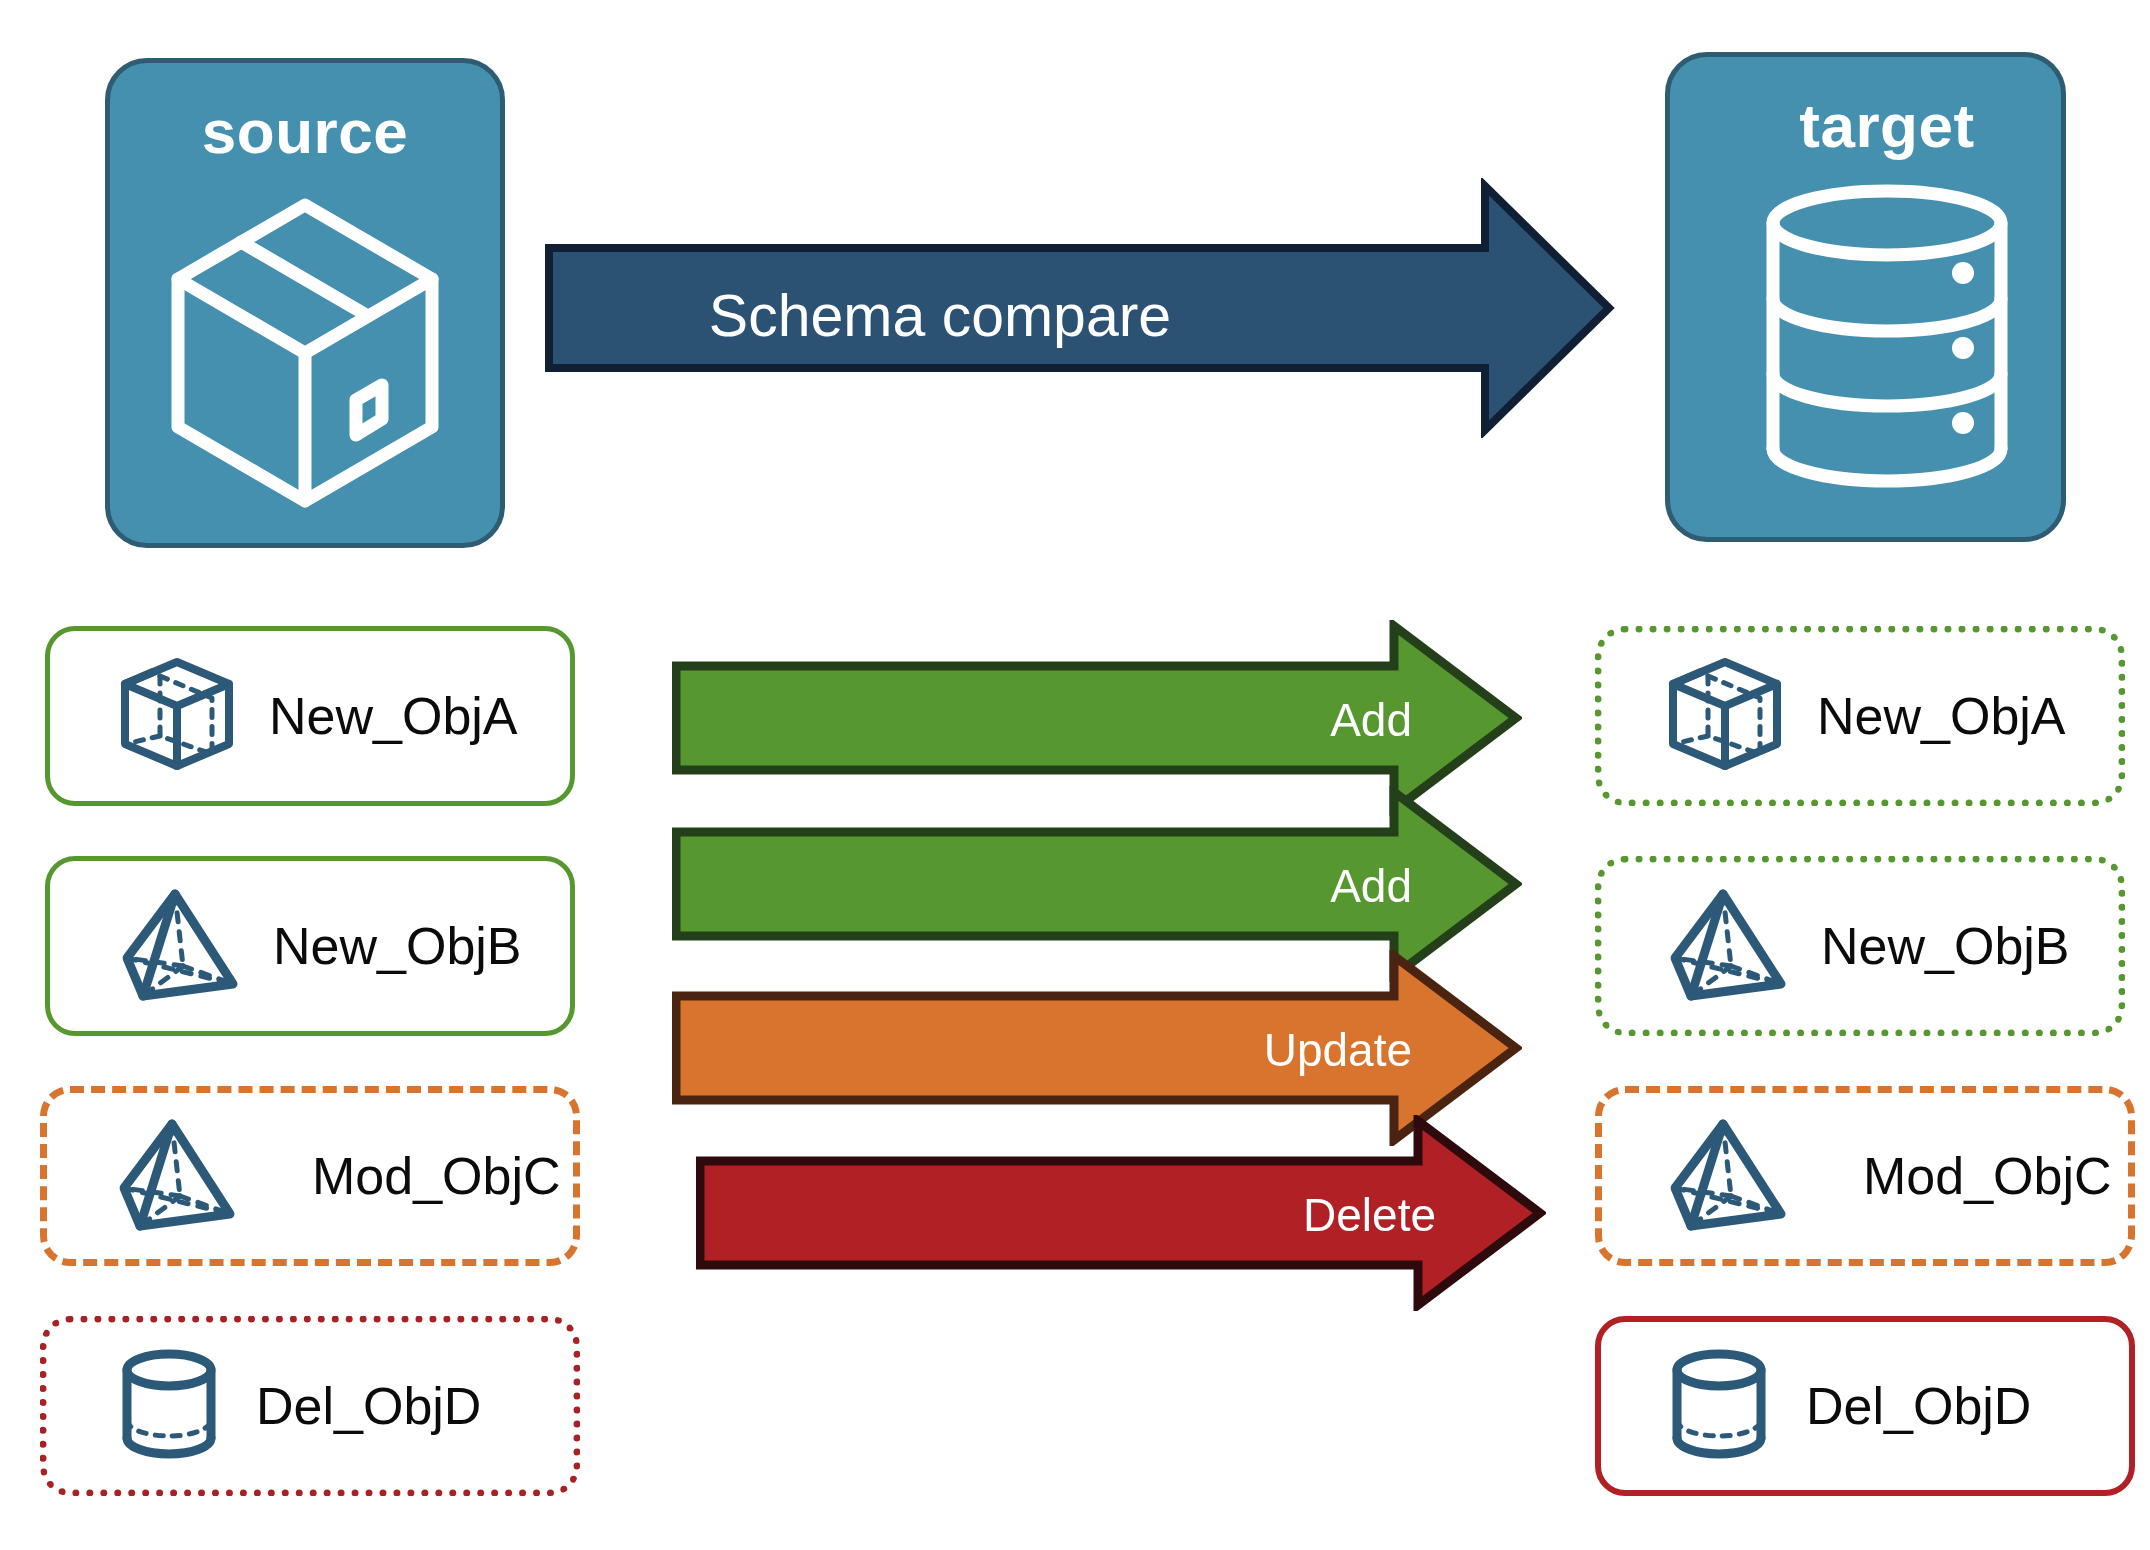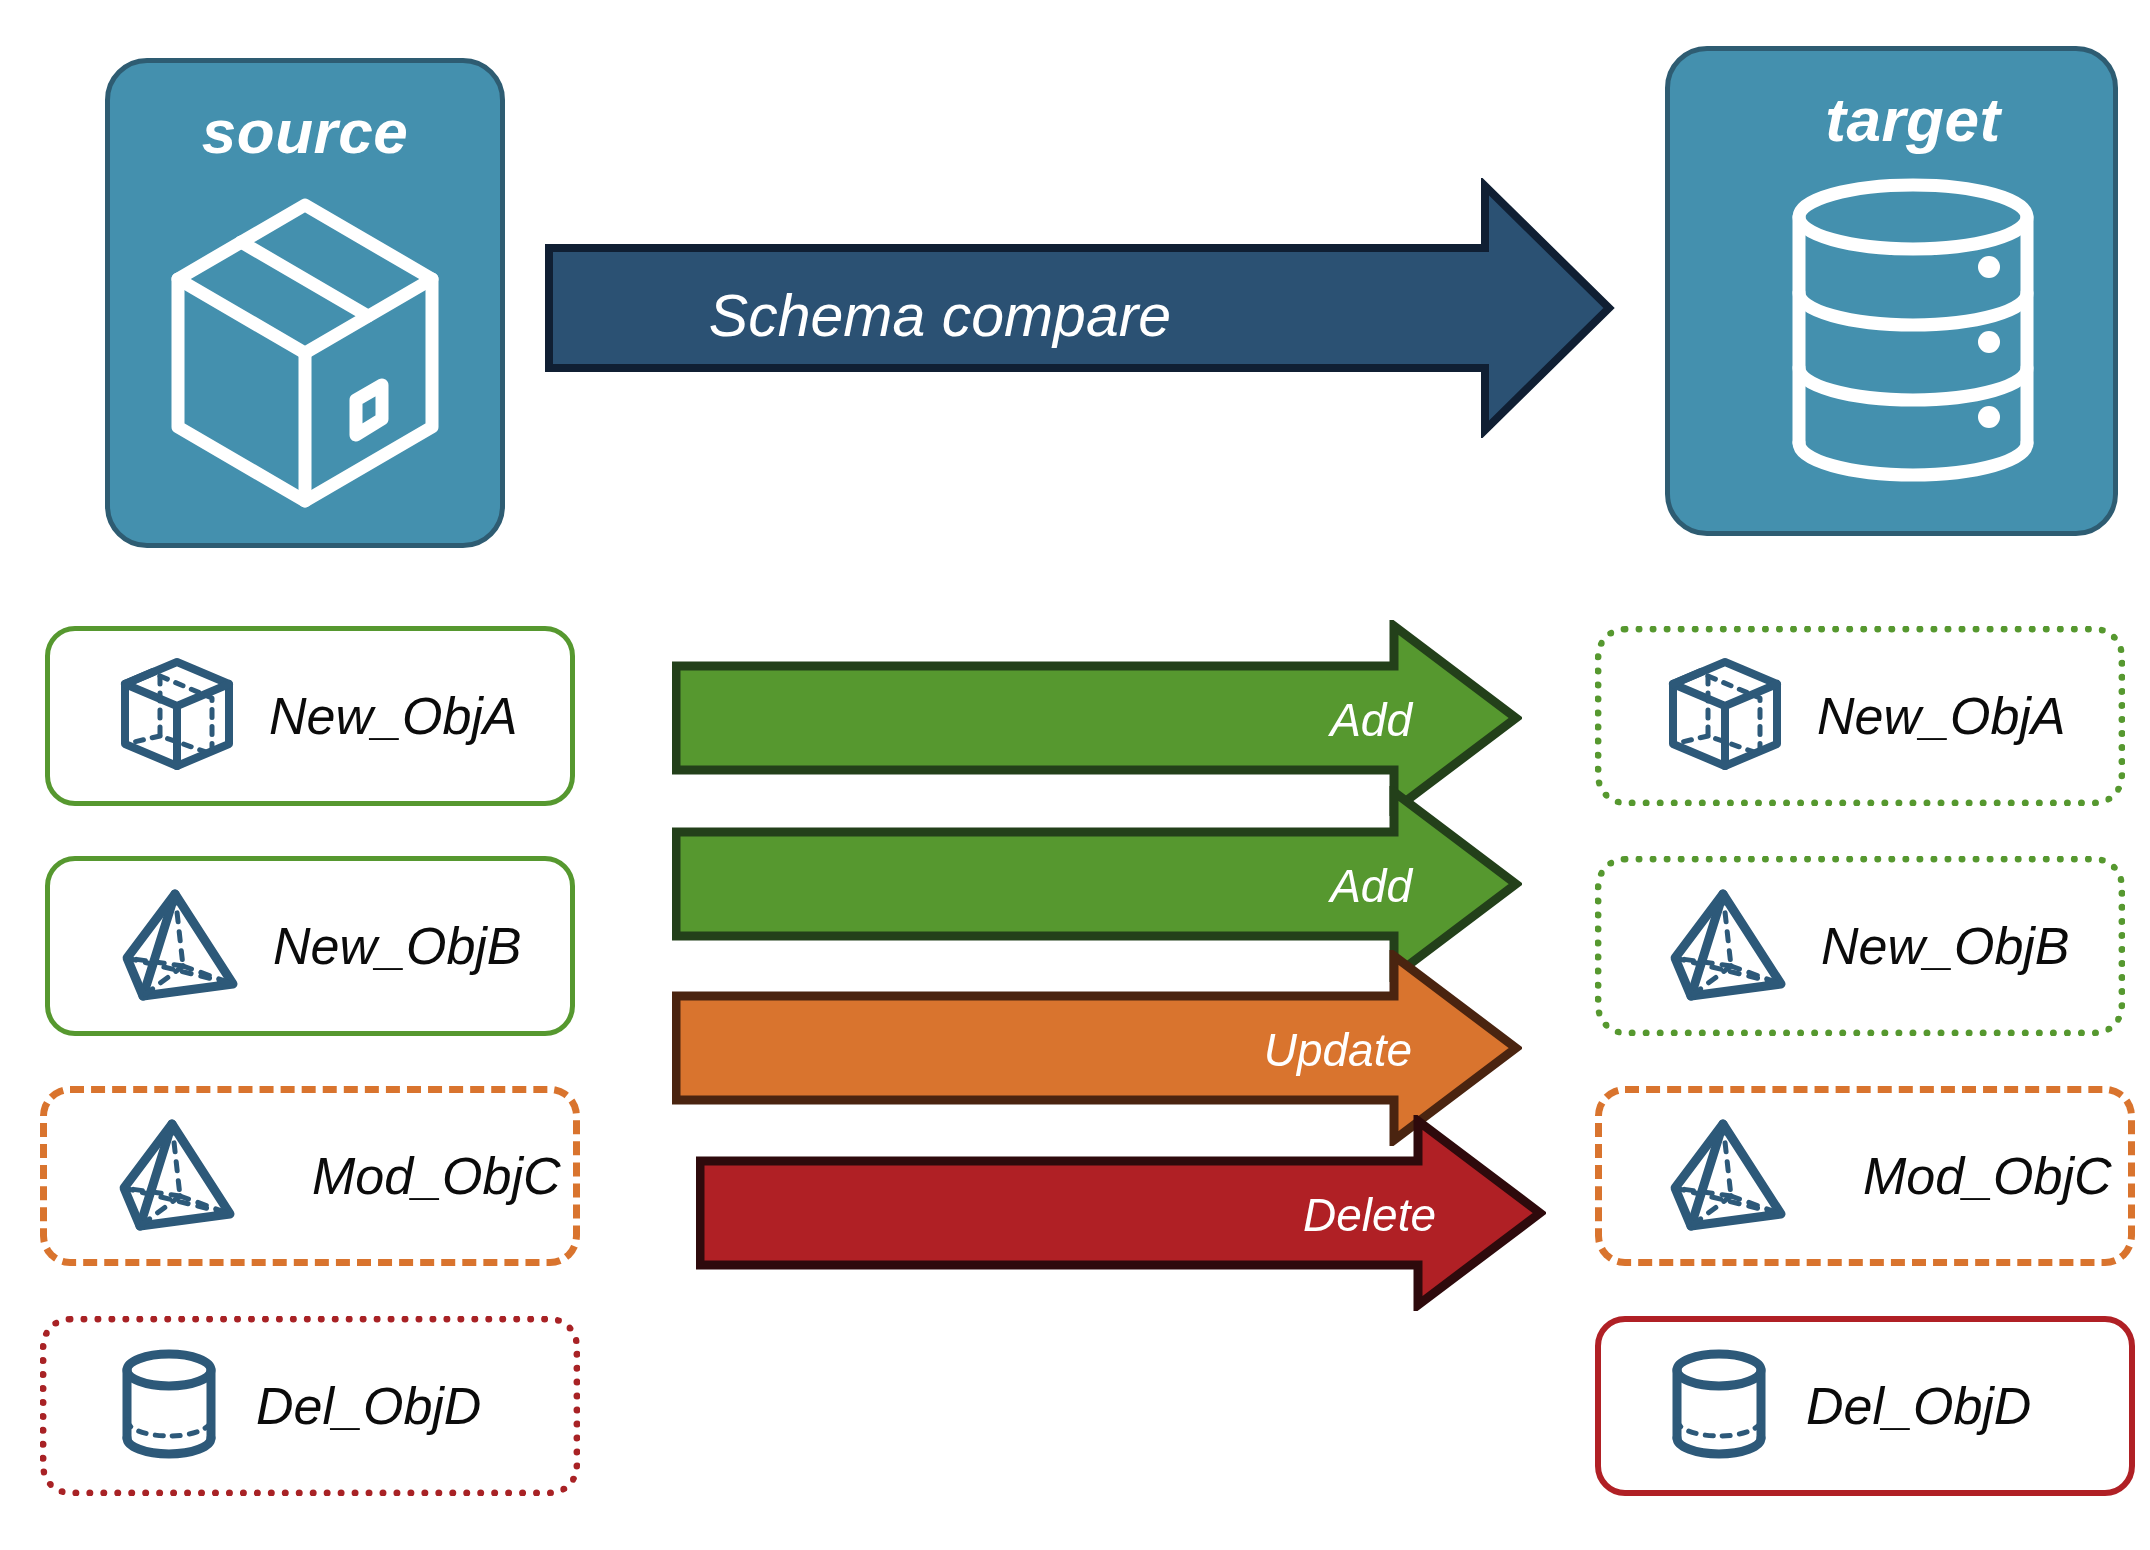--- a/index.html
+++ b/index.html
@@ -3,21 +3,21 @@
 <meta charset="utf-8">
 <style>
   html,body{margin:0;padding:0;}
   body{
     width:2150px;height:1550px;
     background:#ffffff;
     font-family:"Liberation Sans", sans-serif;
     overflow:hidden;
     position:relative;
   }
-  #stage{position:absolute;left:0;top:0;width:2150px;height:1550px;font-style:italic;}
+  #stage{position:absolute;left:0;top:0;width:2150px;height:1550px;}
 
   
   .endpoint{
     position:absolute;
     background:#4490AE;
     border:5px solid #2E5C72;
     border-radius:42px;
     box-sizing:border-box;
     display:flex;
     flex-direction:column;
@@ -106,21 +106,21 @@
         <path d="M18 92 L145 166 L272 92"></path>
         <path d="M145 166 L145 314"></path>
 
         <path d="M81 55 L208 129"></path>
 
         <path d="M196 213 L222 198 L222 232 L196 248 Z"></path>
       </svg>
     </div>
   </div>
 
-  <div class="endpoint" style="left:1665px;top:46px;width:453px;height:490px;padding-left:43px;">
+  <div class="endpoint" style="left:1665px;top:52px;width:401px;height:490px;padding-left:43px;">
     <div class="endpoint-title">target</div>
     <div class="endpoint-icon">
       <svg width="260" height="310" viewBox="0 0 260 310" fill="none" stroke="#ffffff" stroke-width="13" stroke-linejoin="round" stroke-linecap="round">
         <ellipse cx="130" cy="42" rx="114" ry="32"></ellipse>
         <path d="M16 42 L16 268"></path>
         <path d="M244 42 L244 268"></path>
         <path d="M16 118 A114 32 0 0 0 244 118"></path>
         <path d="M16 193 A114 32 0 0 0 244 193"></path>
         <path d="M16 268 A114 32 0 0 0 244 268"></path>
         <circle cx="206" cy="92" r="11" fill="#ffffff" stroke="none"></circle>

